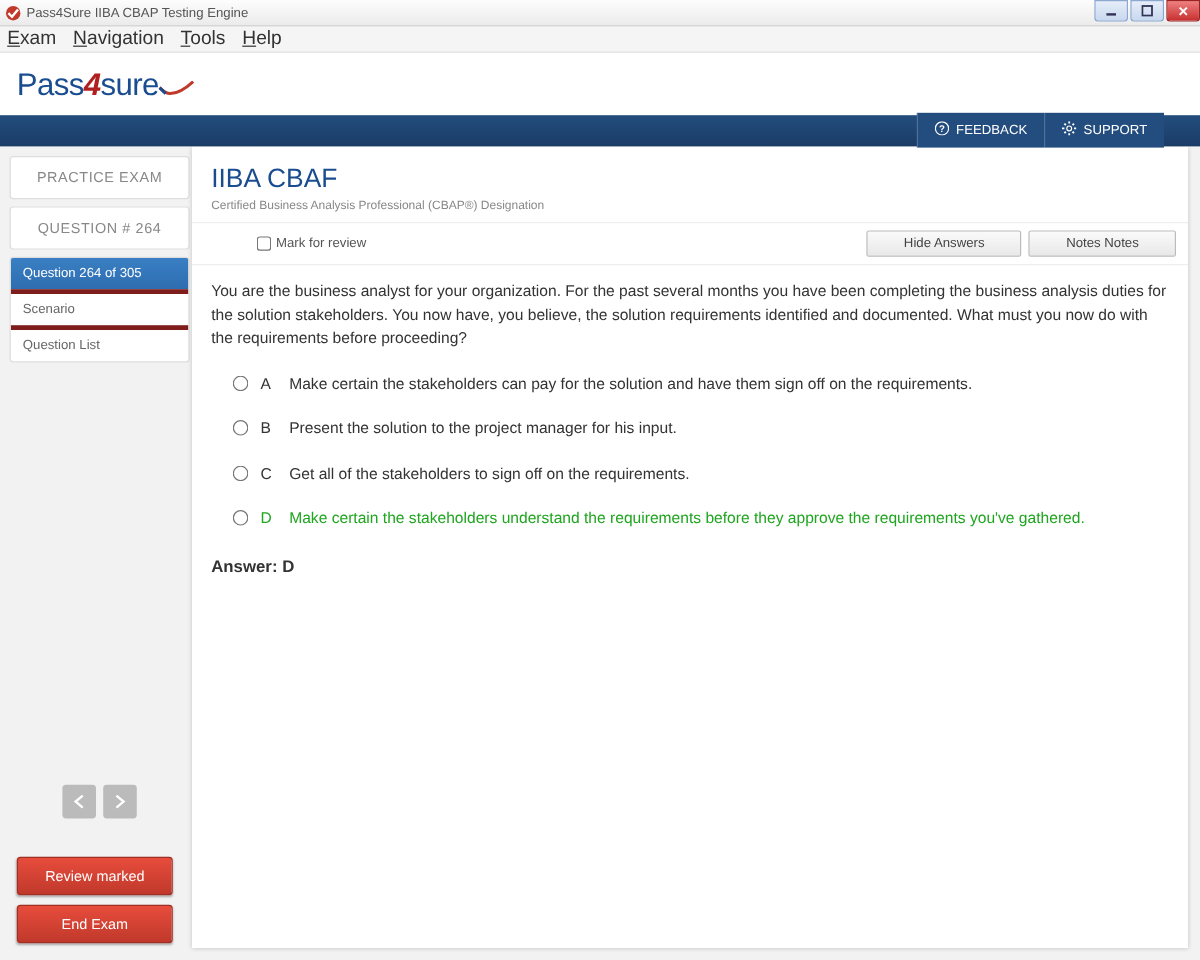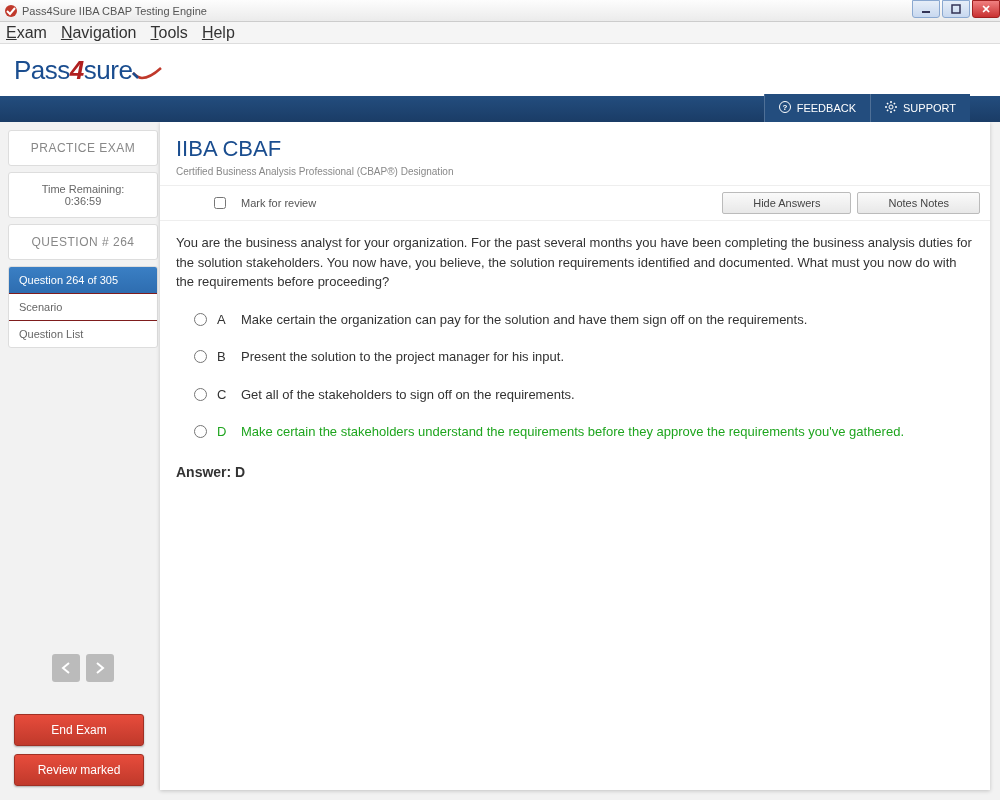--- a/index.html
+++ b/index.html
@@ -25,37 +25,37 @@
 .blue-band { height: 26px; background: linear-gradient(#234d7e,#1a3c66); position: relative; }
 .blue-band .top-btns { position:absolute; right:30px; top:-2px; display:flex; }
 .top-btn { background:#234d7e; color:#fff; font-size:11px; padding:7px 14px; display:flex; align-items:center; gap:6px; border-left:1px solid rgba(255,255,255,0.2); cursor:pointer; }
 
 .workspace { display:flex; height: calc(800px - 22px - 22px - 52px - 26px); background:#f2f2f2; }
 
 .sidebar { width: 158px; padding: 8px 0 8px 8px; display:flex; flex-direction:column; }
 .side-card { background:#fff; border:1px solid #ddd; border-radius:3px; margin-bottom:6px; text-align:center; font-size:11px; color:#666; padding:10px 2px; }
 .side-card .big { font-size:12px; letter-spacing:0.5px; color:#888; }
 .side-sub { background:#fff; border:1px solid #ddd; border-radius:3px; overflow:hidden; }
-.side-tab { font-size:11px; padding:7px 10px; color:#666; border-top:1px solid #7f1d1d; cursor:pointer; text-align:left; }
+.side-tab { font-size:11px; padding:7px 10px; color:#666; border-top:4px solid #7f1d1d; cursor:pointer; text-align:left; }
 .side-tab.active { background:linear-gradient(#3a7fc4,#2e6db0); color:#fff; border-top:none; }
 .side-tab:first-child.active { border-top:none; }
 
 .nav-arrows { margin-top:auto; margin-bottom: 110px; display:flex; gap:6px; justify-content:center; }
 .nav-arrow { width:28px; height:28px; background:#bbb; border-radius:3px; display:flex; align-items:center; justify-content:center; color:#fff; cursor:pointer; }
 
 .bottom-actions { position:absolute; left:14px; bottom:14px; display:flex; flex-direction:column; gap:8px; }
 .red-btn { width:130px; background:linear-gradient(#e74c3c,#c0392b); color:#fff; font-size:12px; text-align:center; padding:8px 0; border-radius:3px; border:1px solid #a03024; cursor:pointer; box-shadow:0 1px 2px rgba(0,0,0,0.3); }
 
 .main-panel { flex:1; background:#fff; margin:0 10px 10px 2px; box-shadow:0 1px 4px rgba(0,0,0,0.2); display:flex; flex-direction:column; overflow:hidden; }
 .panel-header { padding:14px 16px 8px 16px; border-bottom:1px solid #eee; }
 .panel-header h1 { font-size:22px; color:#1a4d8f; font-weight:normal; margin-bottom:4px; }
 .panel-header .subtitle { font-size:10px; color:#888; }
 
 .toolbar { display:flex; align-items:center; padding:6px 10px; border-bottom:1px solid #eee; }
-.toolbar .mark { display:flex; gap:15px; font-size:11px; color:#555;padding-left:44px; }
+.toolbar .mark { display:flex; gap:4px; font-size:11px; color:#555;padding-left:44px; }
 .toolbar .mark input { width:12px; height:12px; }
 .toolbar .spacer { flex:1; }
 .toolbar .tool-btn { font-size:11px; background:linear-gradient(#fafafa,#e8e8e8); border:1px solid #bbb; border-radius:2px; padding:4px 30px; margin-left:6px; cursor:pointer; color:#444; }
 
 .question-body { padding:12px 16px; font-size:13px; color:#333; line-height:1.5; overflow:auto; flex:1; }
 .stem { margin-bottom:18px; }
 .options { margin:0 0 20px 18px; }
 .option { display:flex; align-items:flex-start; gap:10px; margin-bottom:18px; font-size:13px; }
 .option input { margin-top:3px; }
 .option .letter { font-weight:normal; width:14px; }
@@ -133,24 +133,20 @@
   </div>
 </div>
 
 <div class="workspace">
 
   <div class="sidebar">
     <div class="side-card">
       <div class="big">PRACTICE EXAM</div>
     </div>
     <div class="side-card">
-      <div>Time Remaining:</div>
-      <div>0:36:59</div>
-    </div>
-    <div class="side-card">
       <div class="big">QUESTION # 264</div>
     </div>
     <div class="side-sub">
       <div class="side-tab active">Question 264 of 305</div>
       <div class="side-tab">Scenario</div>
       <div class="side-tab">Question List</div>
     </div>
 
     <div class="nav-arrows">
       <div class="nav-arrow">
@@ -179,21 +175,21 @@
       <div class="spacer"></div>
       <div class="tool-btn">Hide Answers</div>
       <div class="tool-btn">Notes Notes</div>
     </div>
     <div class="question-body">
       <div class="stem">You are the business analyst for your organization. For the past several months you have been completing the business analysis duties for the solution stakeholders. You now have, you believe, the solution requirements identified and documented. What must you now do with the requirements before proceeding?</div>
       <div class="options">
         <label class="option">
           <input type="radio" name="q" style="">
           <span class="letter">A</span>
-          <span class="text">Make certain the organization can pay for the solution and have them sign off on the requirements.</span>
+          <span class="text">Make certain the stakeholders can pay for the solution and have them sign off on the requirements.</span>
         </label>
         <label class="option">
           <input type="radio" name="q" style="">
           <span class="letter">B</span>
           <span class="text">Present the solution to the project manager for his input.</span>
         </label>
         <label class="option">
           <input type="radio" name="q" style="">
           <span class="letter">C</span>
           <span class="text">Get all of the stakeholders to sign off on the requirements.</span>
@@ -203,15 +199,15 @@
           <span class="letter">D</span>
           <span class="text">Make certain the stakeholders understand the requirements before they approve the requirements you've gathered.</span>
         </label>
       </div>
       <div class="answer-line">Answer: D</div>
     </div>
   </div>
 </div>
 
 <div class="bottom-actions">
+  <div class="red-btn">Review marked</div>
   <div class="red-btn">End Exam</div>
-  <div class="red-btn">Review marked</div>
 </div>
 
 </body></html>

